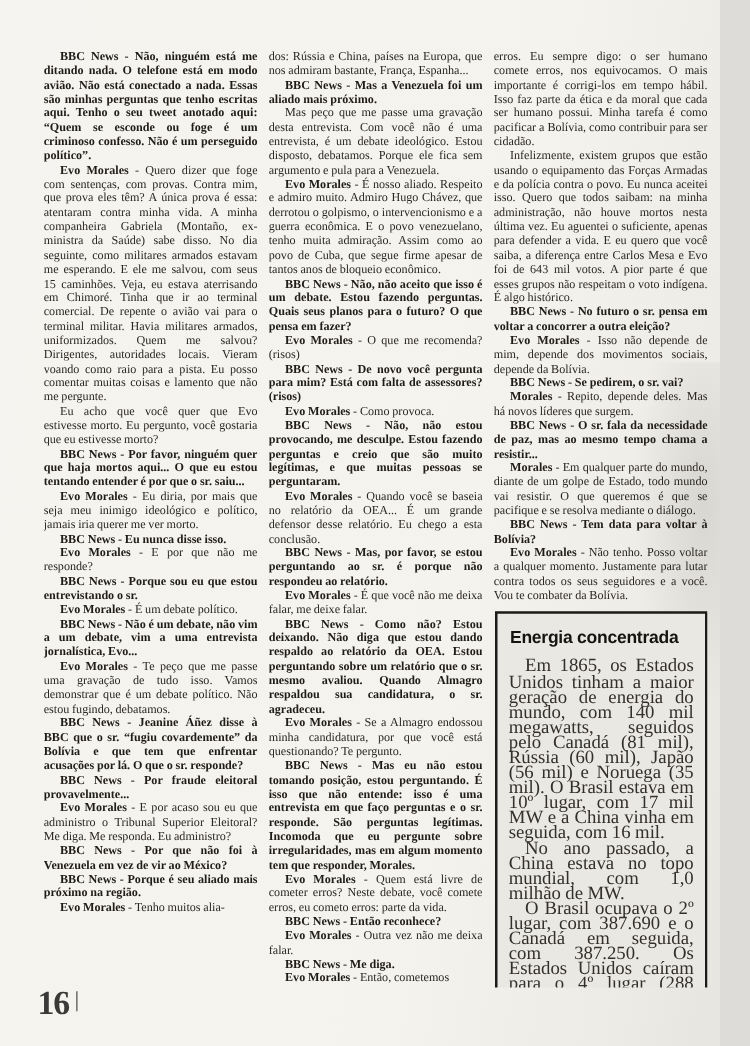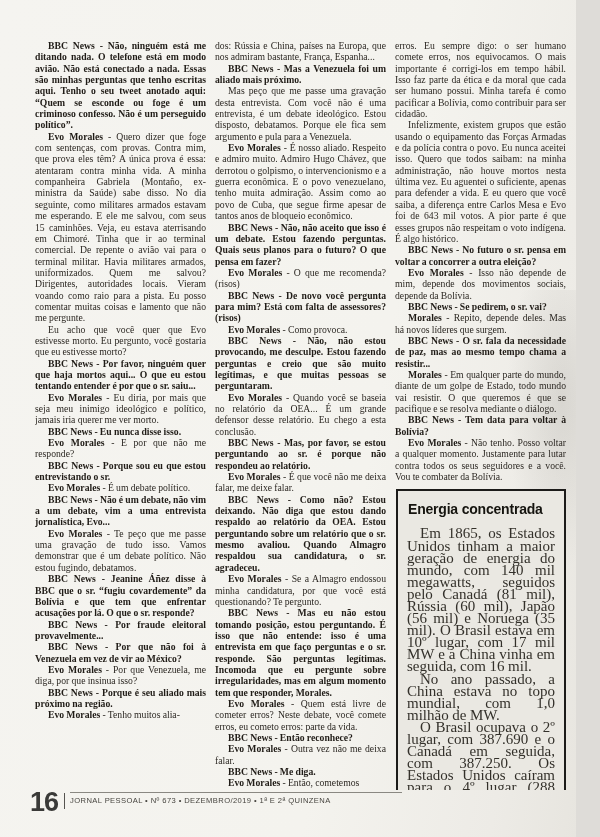--- a/index.html
+++ b/index.html
@@ -39,21 +39,21 @@
   }
   .energy-body p {
     margin:0; font-size:15px; line-height:12.1px;
     text-align:justify; text-indent:13px; color:#33302a;
   }
   .footer {
     position:absolute; left:30px; top:789px; width:540px;
     display:flex; align-items:flex-start;
   }
   .pagenum {
-    font-family:Liberation Sans, sans-serif;
+    font-family:Liberation Serif, serif;
     font-weight:700; font-size:27px; line-height:26px; color:#3a3a38;
     letter-spacing:-1px;
   }
   .footer-divider {
     display:inline-block; width:1px; height:16px; background:#55534f;
     margin:4px 5px 0 6px;
   }
   .footer-text {
     display:inline-block; width:332px;
     border-top:1px solid #8a8882; padding-top:3px; margin-top:3px;
@@ -76,22 +76,22 @@
         <p class="q"><b>BBC News</b> - Por favor, ninguém quer que haja mortos aqui... O que eu estou tentando entender é por que o sr. saiu...</p>
         <p><b>Evo Morales</b> - Eu diria, por mais que seja meu inimigo ideológico e político, jamais iria querer me ver morto.</p>
         <p class="q"><b>BBC News</b> - Eu nunca disse isso.</p>
         <p><b>Evo Morales</b> - E por que não me responde?</p>
         <p class="q"><b>BBC News</b> - Porque sou eu que estou entrevistando o sr.</p>
         <p><b>Evo Morales</b> - É um debate político.</p>
         <p class="q"><b>BBC News</b> - Não é um debate, não vim a um debate, vim a uma entrevista jornalística, Evo...</p>
         <p><b>Evo Morales</b> - Te peço que me passe uma gravação de tudo isso. Vamos demonstrar que é um debate político. Não estou fugindo, debatamos.</p>
         <p class="q"><b>BBC News</b> - Jeanine Áñez disse à BBC que o sr. “fugiu covardemente” da Bolívia e que tem que enfrentar acusações por lá. O que o sr. responde?</p>
         <p class="q"><b>BBC News</b> - Por fraude eleitoral provavelmente...</p>
+        <p><b>Evo Morales</b> - E por acaso sou eu que administro o Tribunal Superior Eleitoral? Me diga. Me responda. Eu administro?</p>
         <p class="q"><b>BBC News</b> - Por que não foi à Venezuela em vez de vir ao México?</p>
-        <p><b>Evo Morales</b> - Por que Venezuela, me diga, por que insinua isso?</p>
         <p class="q"><b>BBC News</b> - Porque é seu aliado mais próximo na região.</p>
         <p><b>Evo Morales</b> - Tenho muitos alia-</p>
       </div>
     <div class="col" id="col2">
         <p class="cont">dos: Rússia e China, países na Europa, que nos admiram bastante, França, Espanha...</p>
         <p class="q"><b>BBC News</b> - Mas a Venezuela foi um aliado mais próximo.</p>
         <p>Mas peço que me passe uma gravação desta entrevista. Com você não é uma entrevista, é um debate ideológico. Estou disposto, debatamos. Porque ele fica sem argumento e pula para a Venezuela.</p>
         <p><b>Evo Morales</b> - É nosso aliado. Respeito e admiro muito. Admiro Hugo Chávez, que derrotou o golpismo, o intervencionismo e a guerra econômica. E o povo venezuelano, tenho muita admiração. Assim como ao povo de Cuba, que segue firme apesar de tantos anos de bloqueio econômico.</p>
         <p class="q"><b>BBC News</b> - Não, não aceito que isso é um debate. Estou fazendo perguntas. Quais seus planos para o futuro? O que pensa em fazer?</p>
         <p><b>Evo Morales</b> - O que me recomenda? (risos)</p>
@@ -130,15 +130,14 @@
             <p>No ano passado, a China estava no topo mundial, com 1,0 milhão de MW.</p>
             <p>O Brasil ocupava o 2º lugar, com 387.690 e o Canadá em seguida, com 387.250. Os Estados Unidos caíram para o 4º lugar (288 mil). A Rússia, mais distante, com 190 mil MW.</p>
           </div>
       </div>
     </div>
   </div>
 
   <div class="footer">
     <span class="pagenum">16</span>
     <span class="footer-divider"></span>
-    <span class="footer-text">JORNAL PESSOAL • Nº 673 • DEZEMBRO/2019 • 1ª E 2ª QUINZENA</span>
   </div>
 </div>
 
 </body></html>

